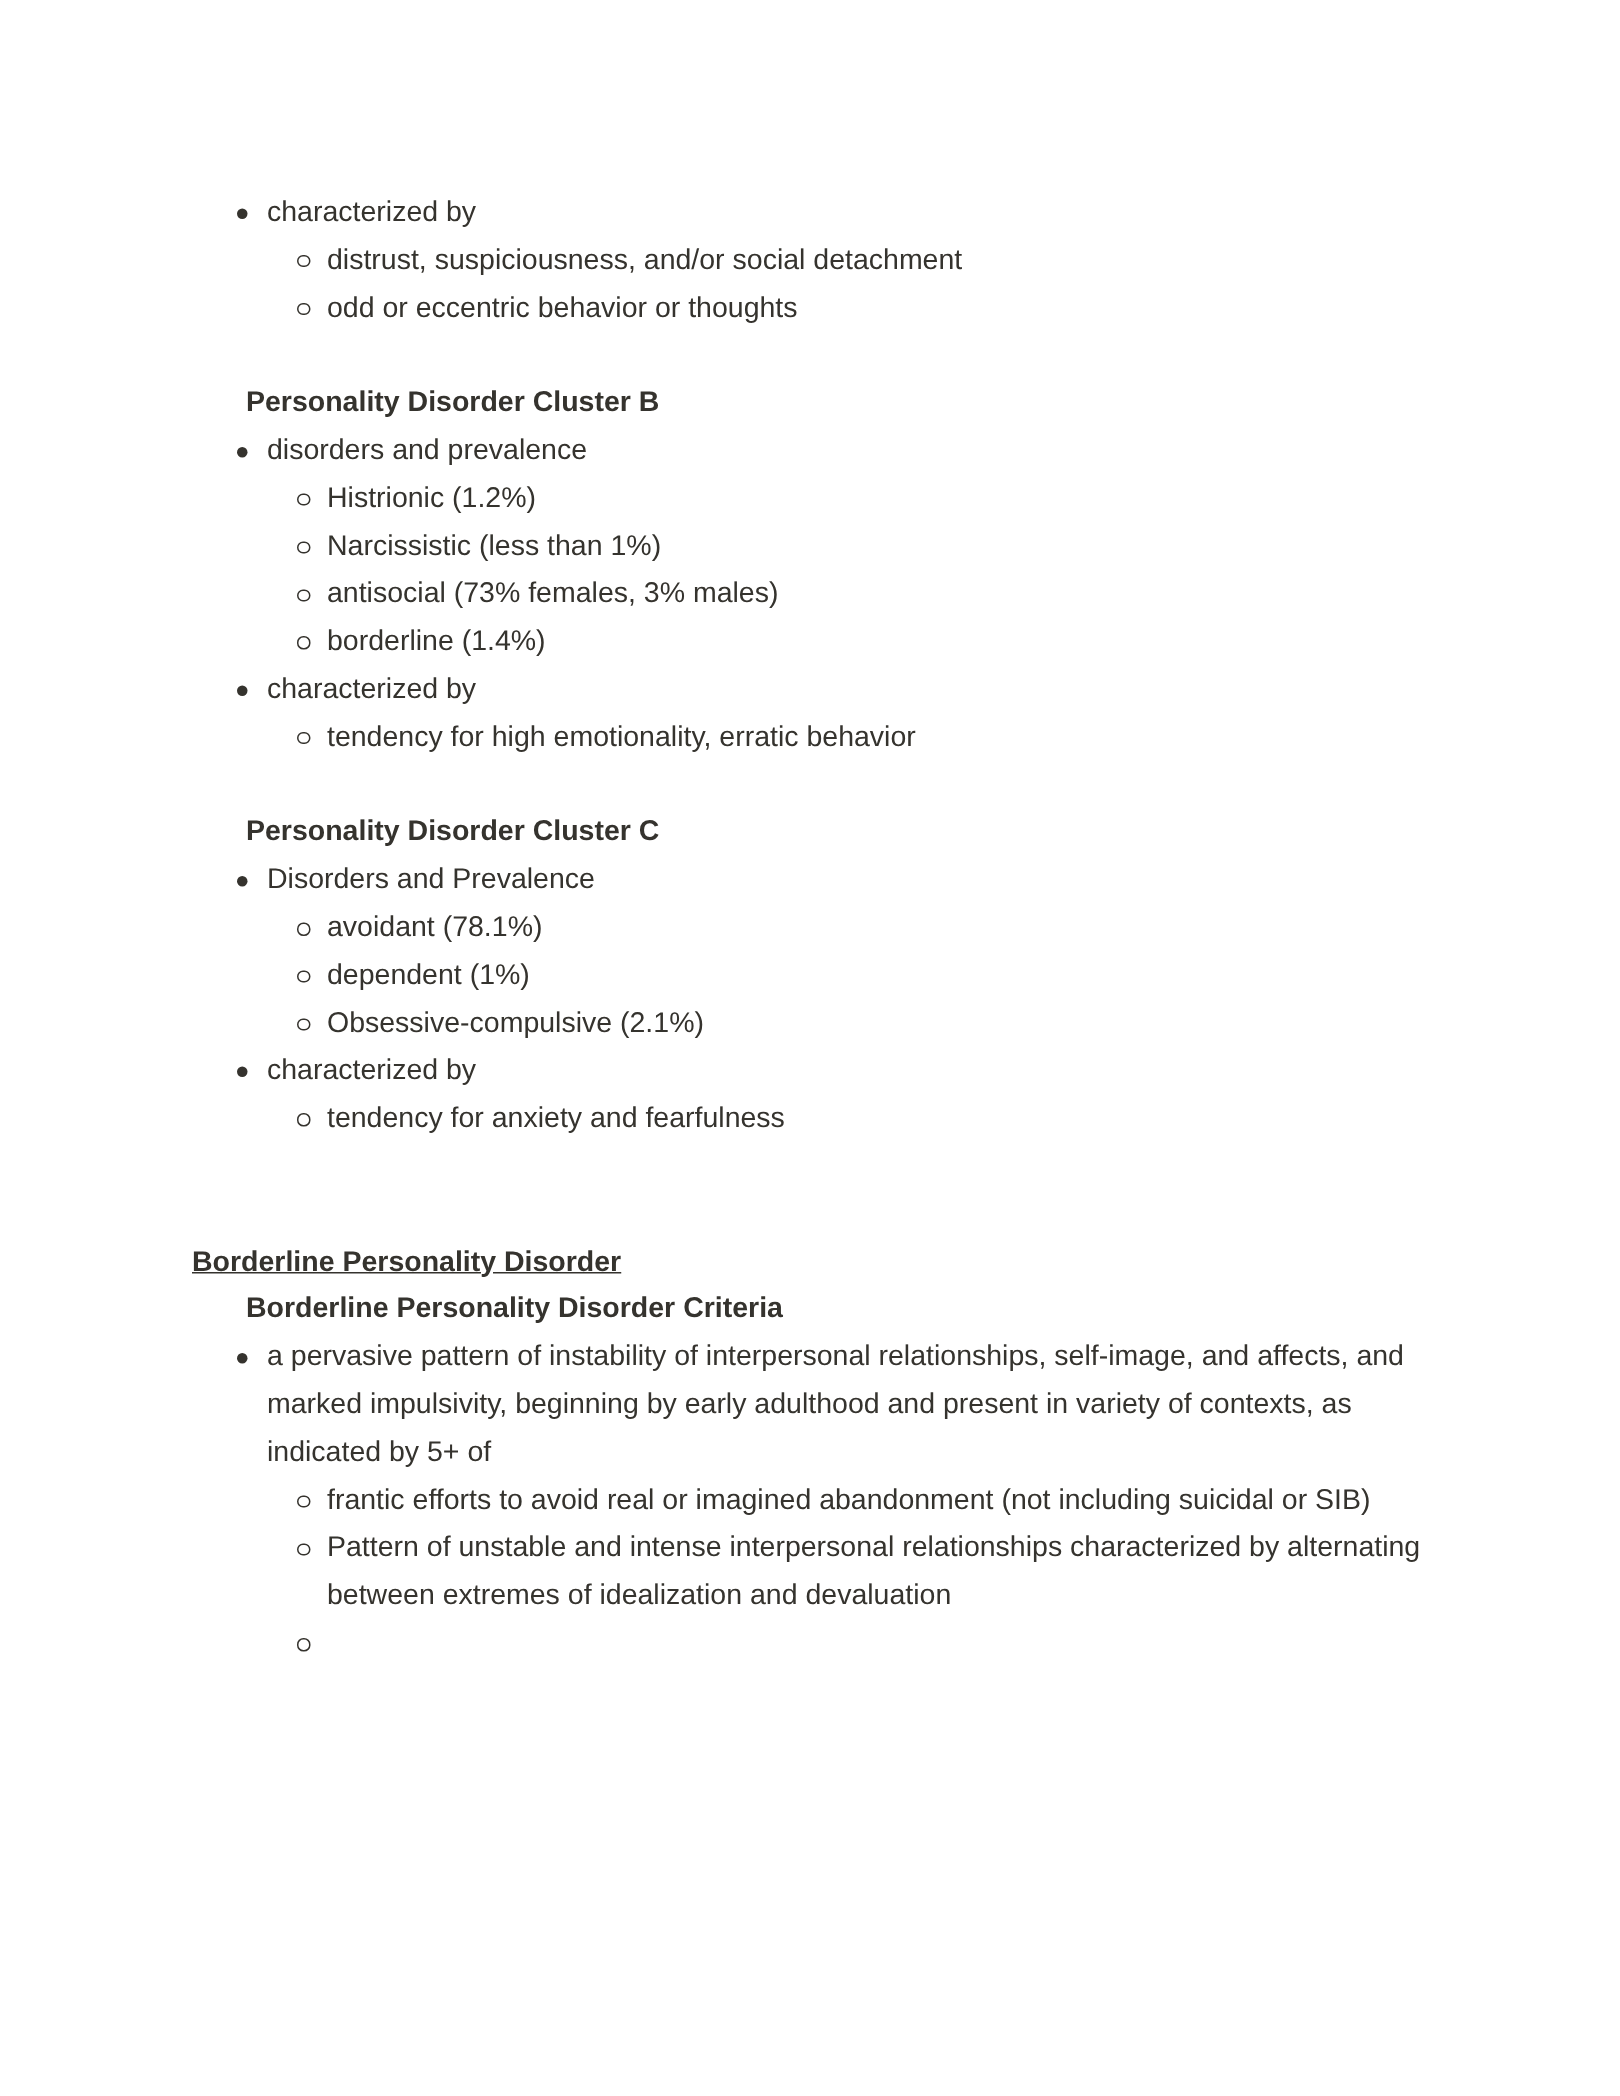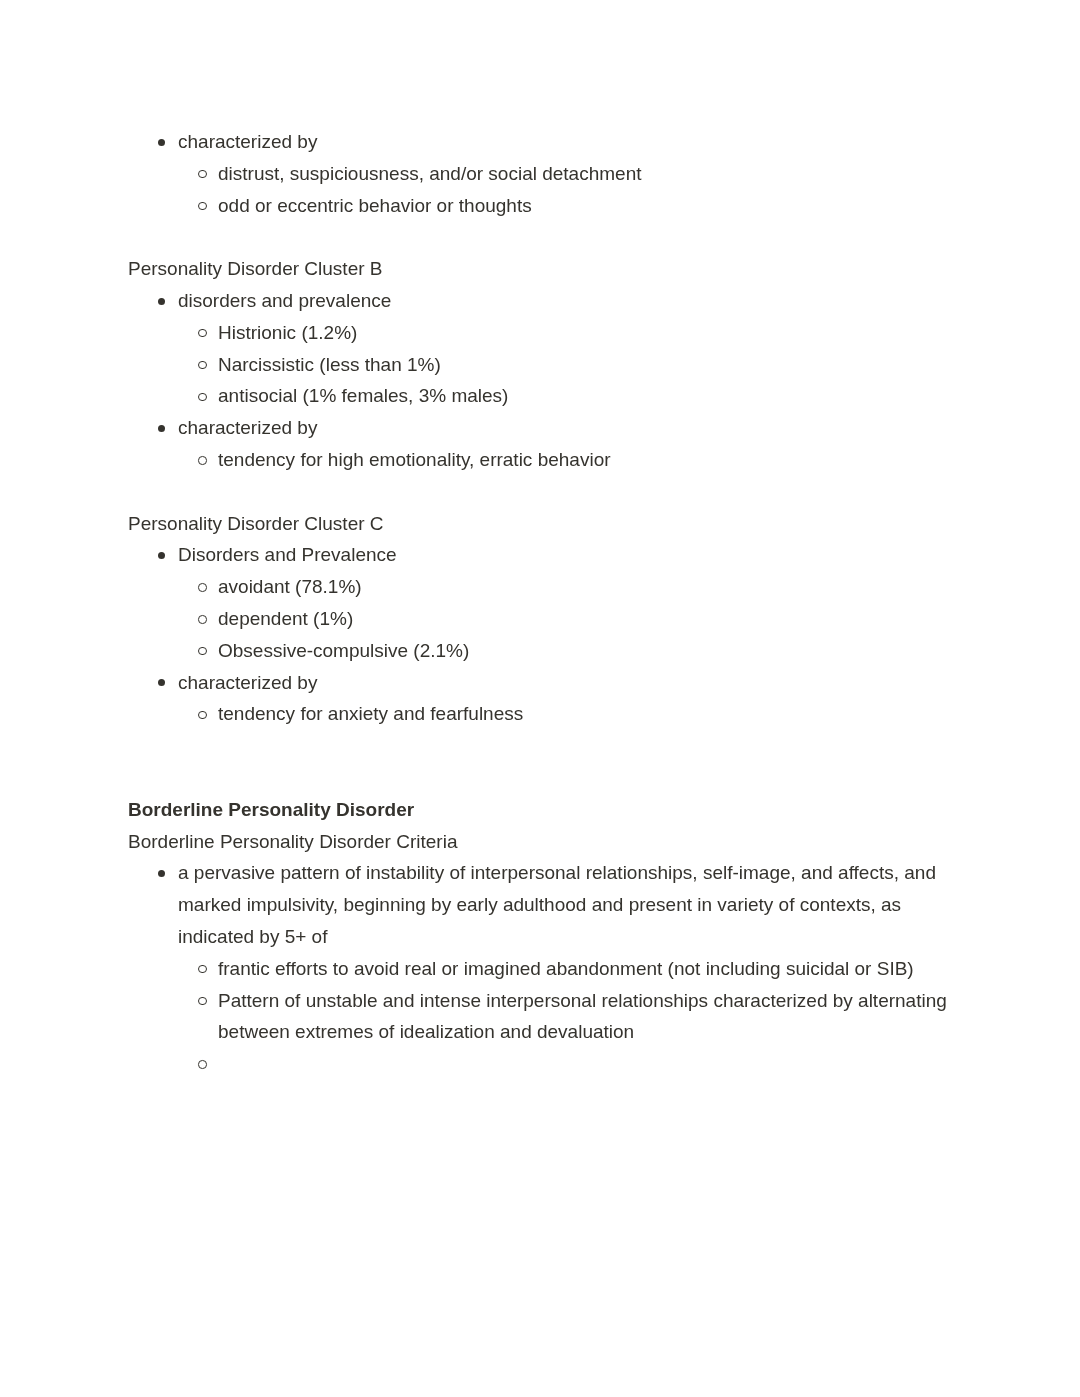--- a/index.html
+++ b/index.html
@@ -14,22 +14,22 @@
     color: #35332e;
     -webkit-font-smoothing: antialiased;
   }
   .doc {
     position: absolute;
     left: 128px;
     top: 126px;
     width: 830px;
   }
   .line { min-height: 31.8px; }
-  .heading { font-weight: 400; }
-  .heading-bold { font-weight: 700; }
+  .heading { font-weight: 700; margin-left: 36px; }
+  .heading-bold { font-weight: 700; text-decoration: underline; }
   .spacer { height: 31.8px; }
   .spacer-double { height: 63.6px; }
 
   .li { position: relative; }
   .li.l1 { padding-left: 50px; }
   .li.l2 { padding-left: 90px; }
 
   .marker { position: absolute; }
   .dot {
     left: 30px; top: 12.6px;
@@ -74,21 +74,25 @@
   <div class="line li l2">
     <span class="marker ring"></span>
     <span>Histrionic (1.2%)</span>
   </div>
   <div class="line li l2">
     <span class="marker ring"></span>
     <span>Narcissistic (less than 1%)</span>
   </div>
   <div class="line li l2">
     <span class="marker ring"></span>
-    <span>antisocial (1% females, 3% males)</span>
+    <span>antisocial (73% females, 3% males)</span>
+  </div>
+  <div class="line li l2">
+    <span class="marker ring"></span>
+    <span>borderline (1.4%)</span>
   </div>
   <div class="line li l1">
     <span class="marker dot"></span>
     <span>characterized by</span>
   </div>
   <div class="line li l2">
     <span class="marker ring"></span>
     <span>tendency for high emotionality, erratic behavior</span>
   </div>
 

